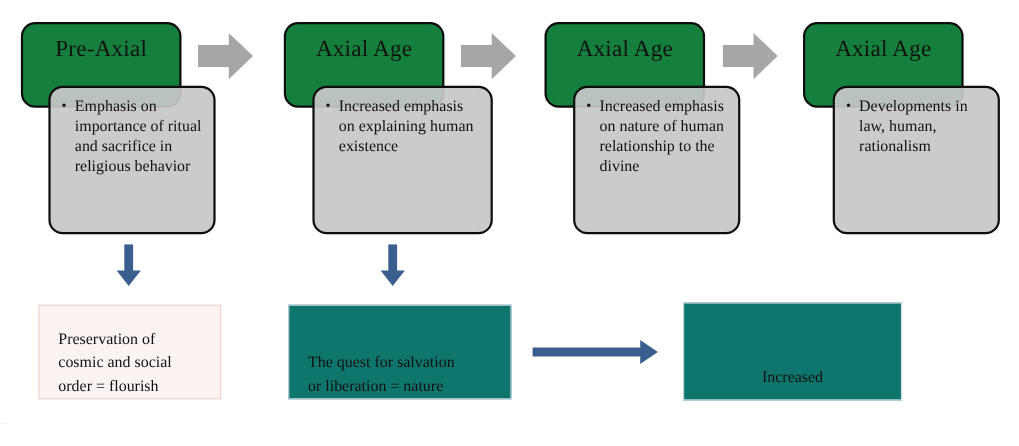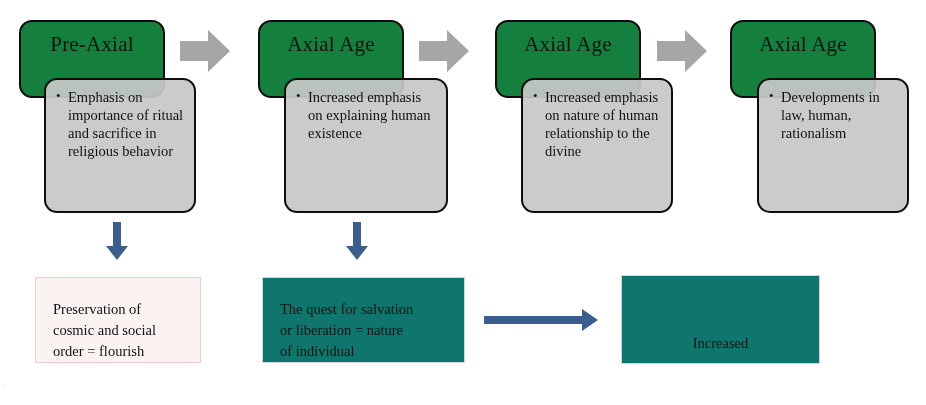--- a/index.html
+++ b/index.html
@@ -198,21 +198,20 @@
 
   <div class="result-box pink" style="left:35px; top:277px; width:166px; height:86px;">
     <div class="result-line">Preservation of</div>
     <div class="result-line">cosmic and social</div>
     <div class="result-line">order = flourish</div>
   </div>
 
   <div class="result-box blue" style="left:262px; top:277px; width:203px; height:86px;">
     <div class="result-line">The quest for salvation</div>
     <div class="result-line">or liberation = nature</div>
-    <div class="result-line">of individual</div>
   </div>
 
   <div class="right-arrow" style="left:484px; top:307px; width:114px; height:26px;">
     <svg width="114" height="26" viewBox="0 0 114 26" aria-hidden="true">
       <polygon points="0,9 98,9 98,2 114,13 98,24 98,17 0,17" fill="#3a5f8f"></polygon>
     </svg>
   </div>
 
   <div class="result-box blue centered" style="left:621px; top:275px; width:199px; height:89px;">
     <div class="result-line spaced">Increased</div>

